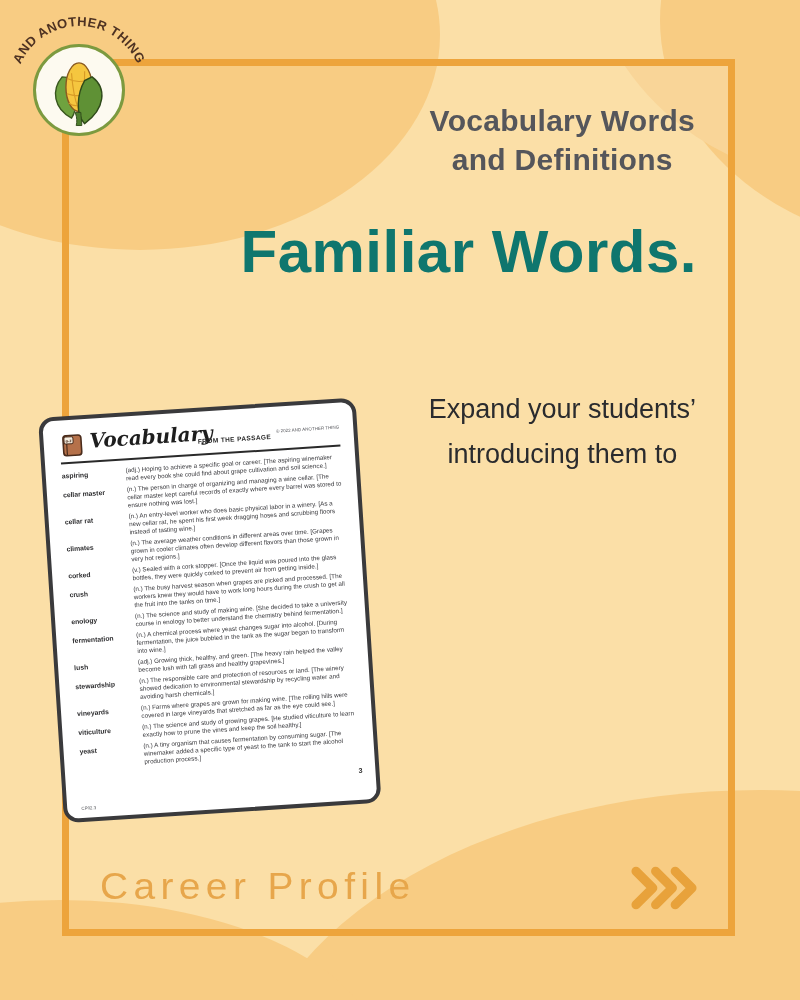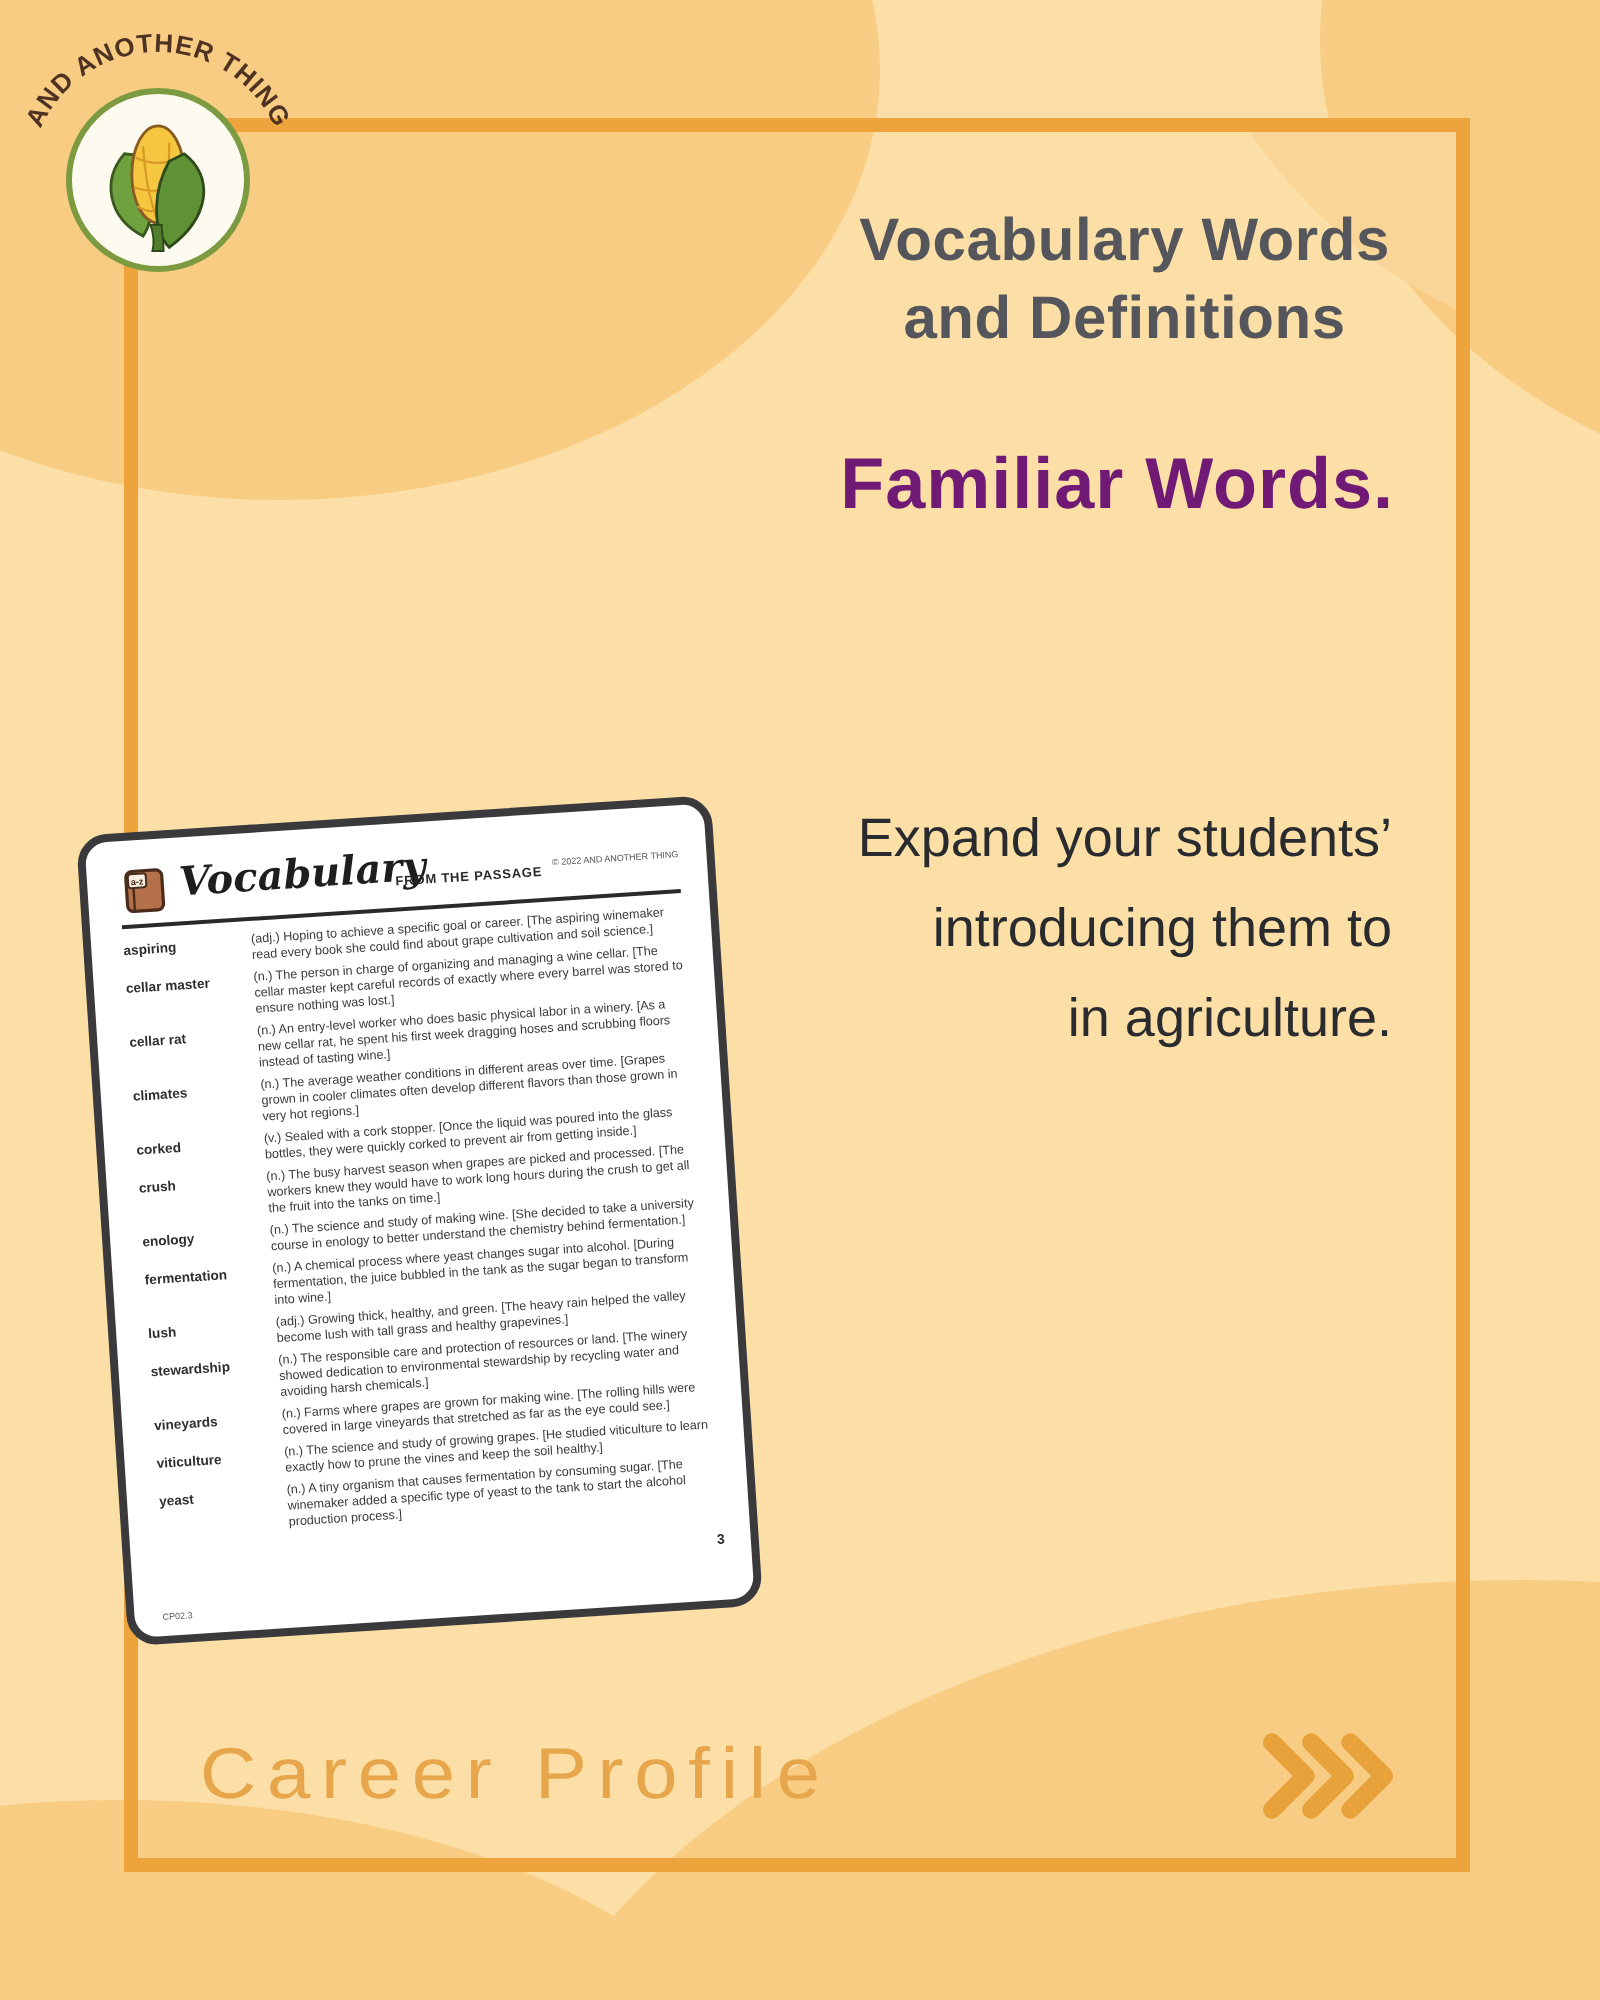--- a/index.html
+++ b/index.html
@@ -33,25 +33,25 @@
     box-sizing:border-box;
   }
   .logo-arc { position:absolute; left:-6px; top:4px; }
 
   
   .subtitle {
     position:absolute; right:105px; top:101px; text-align:center; z-index:2;
     color:#55565B; font-weight:bold; font-size:30px; line-height:39px; letter-spacing:.3px;
   }
   .main-title {
-    position:absolute; right:103px; top:205px; text-align:right; z-index:2;
-    color:#701a75; font-weight:bold; font-size:36px; line-height:73px; letter-spacing:.5px;
+    position:absolute; right:103px; top:215px; text-align:right; z-index:2;
+    color:#0f766e; font-weight:bold; font-size:60px; line-height:73px; letter-spacing:.5px;
   }
   .description {
-    position:absolute; right:104px; top:397px; text-align:right; z-index:2;
+    position:absolute; right:104px; top:387px; text-align:center; z-index:2;
     color:#2A2B2E; font-size:27px; line-height:45px; font-weight:normal;
   }
 
   
   .sheet {
     position:absolute; left:38px; top:418px; width:318px; height:406px;
     background:#FFFFFF; border:4px solid #3A3A3C; border-radius:15px;
     transform:rotate(-3.7deg); transform-origin:0 0; z-index:2;
     box-sizing:border-box; padding:12px 14px 6px 16px; color:#2E2E30;
   }
@@ -121,21 +121,20 @@
     <div>and Definitions</div>
   </div>
 
   <div class="main-title">
     <div>Familiar Words.</div>
   </div>
 
   <div class="description">
     <div>Expand your students’</div>
     <div>introducing them to</div>
-    <div>in agriculture.</div>
   </div>
 
   <div class="sheet">
     <div class="sheet-header">
       <svg class="book-icon" width="21" height="23" viewBox="0 0 21 23">
         <rect x="1.5" y="1.5" width="18" height="20" rx="3" fill="#B5714A" stroke="#4A2C1C" stroke-width="1.6"></rect>
         <path d="M5,1.5 L5,21.5" stroke="#4A2C1C" stroke-width="1.2"></path>
         <rect x="2.5" y="2.8" width="9" height="7" rx="1.5" fill="#F6EFE2" stroke="#4A2C1C" stroke-width="1"></rect>
         <text x="7" y="8.3" font-size="4.6" font-weight="bold" text-anchor="middle" fill="#4A2C1C" font-family="Liberation Sans, sans-serif">a-z</text>
       </svg>

